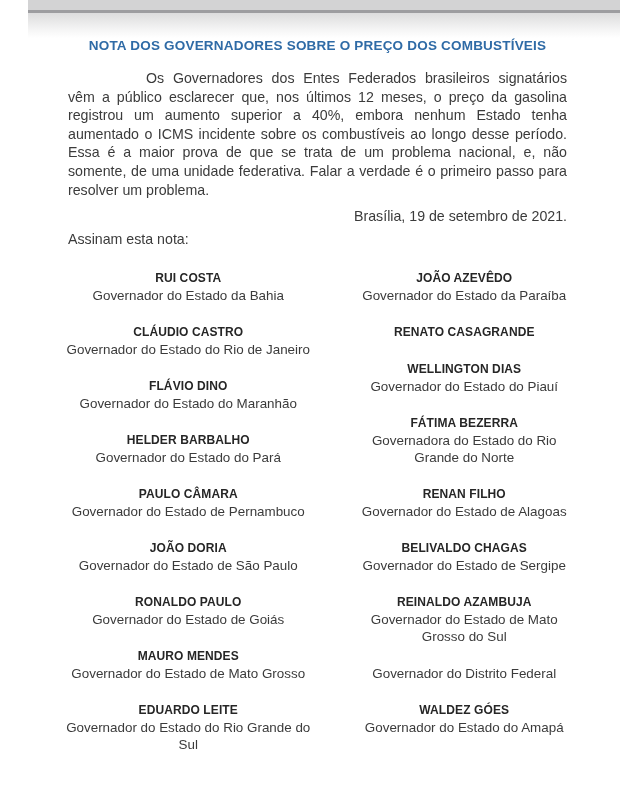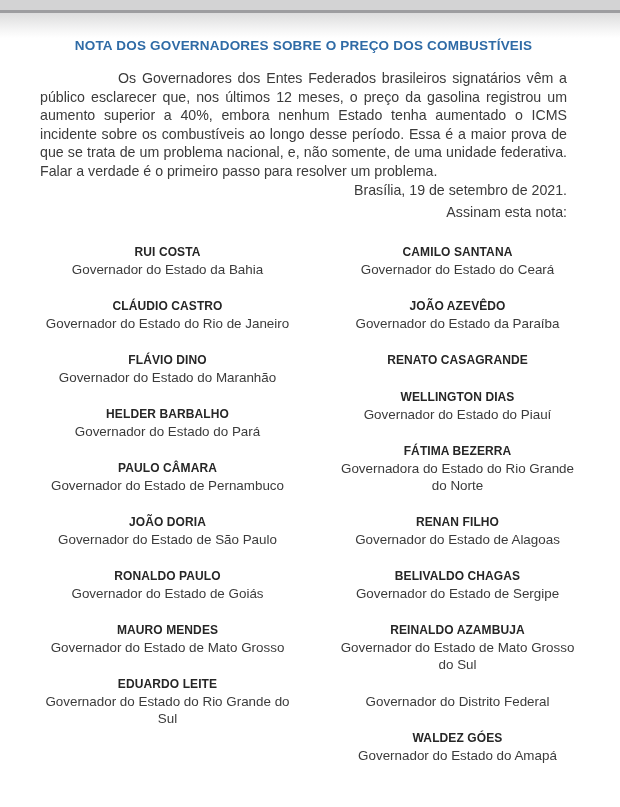--- a/index.html
+++ b/index.html
@@ -5,21 +5,21 @@
   * { margin: 0; padding: 0; box-sizing: border-box; }
   html, body { width: 620px; }
   body {
     width: 620px;
     height: 807px;
     background: #ffffff;
     font-family: "Liberation Sans", "DejaVu Sans", sans-serif;
     color: #3b3b3b;
     overflow: hidden;
   }
-  .page { width: 620px; height: 807px; background: #ffffff; position: relative; }
+  .page { width: 620px; height: 807px; background: #ffffff; position: relative; padding-left: 28px; }
 
   
   .top-strip { height: 10px; background: #d3d3d4; }
   .top-line  { height: 3px;  background: #9d9da0; }
   .top-fade  { height: 25px; background: linear-gradient(#dcdcdd, #f6f6f6 70%, #ffffff); }
 
   .note-title {
     margin: 0 53px 0 40px;
     text-align: center;
     font-weight: bold;
@@ -32,32 +32,32 @@
   .note-body {
     margin: 16px 53px 0 40px;
     font-size: 14.2px;
     line-height: 18.6px;
     text-align: justify;
     text-indent: 78px;
     color: #3b3b3b;
   }
 
   .note-date {
-    margin: 0 53px 0 40px;
+    margin: 8px 53px 0 40px;
     font-size: 14.2px;
     line-height: 18.6px;
     text-align: right;
     color: #3b3b3b;
   }
 
   .sign-intro {
     margin: 4px 53px 0 40px;
     font-size: 14.2px;
     line-height: 18.6px;
-    text-align: right;
+    text-align: left;
     color: #3b3b3b;
   }
 
   .sign-area {
     display: flex;
     margin-top: 22px;
     padding: 0 40px 0 35px;
   }
   .sign-col { display: flex; flex-direction: column; }
   .sign-col.left  { width: 265px; margin-right: 35px; }
@@ -130,24 +130,20 @@
         <div class="sig-title">Governador do Estado de Mato Grosso</div>
       </div>
       <div class="sig">
         <div class="sig-name">EDUARDO LEITE</div>
         <div class="sig-title">Governador do Estado do Rio Grande do Sul</div>
       </div>
     </div>
 
     <div class="sign-col right">
       <div class="sig">
-        <div class="sig-name">CAMILO SANTANA</div>
-        <div class="sig-title">Governador do Estado do Ceará</div>
-      </div>
-      <div class="sig">
         <div class="sig-name">JOÃO AZEVÊDO</div>
         <div class="sig-title">Governador do Estado da Paraíba</div>
       </div>
       <div class="sig">
         <div class="sig-name">RENATO CASAGRANDE</div>
       </div>
       <div class="sig">
         <div class="sig-name">WELLINGTON DIAS</div>
         <div class="sig-title">Governador do Estado do Piauí</div>
       </div>

